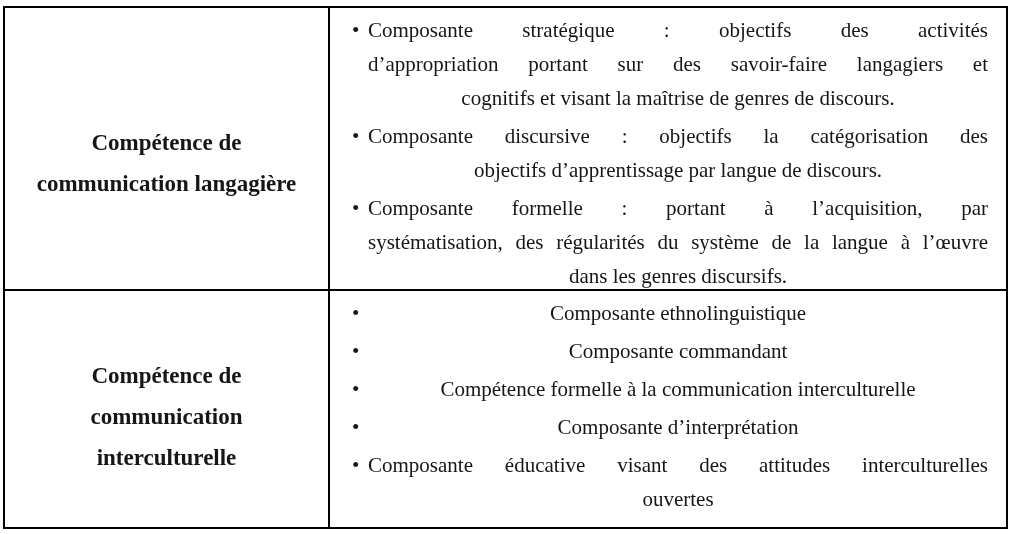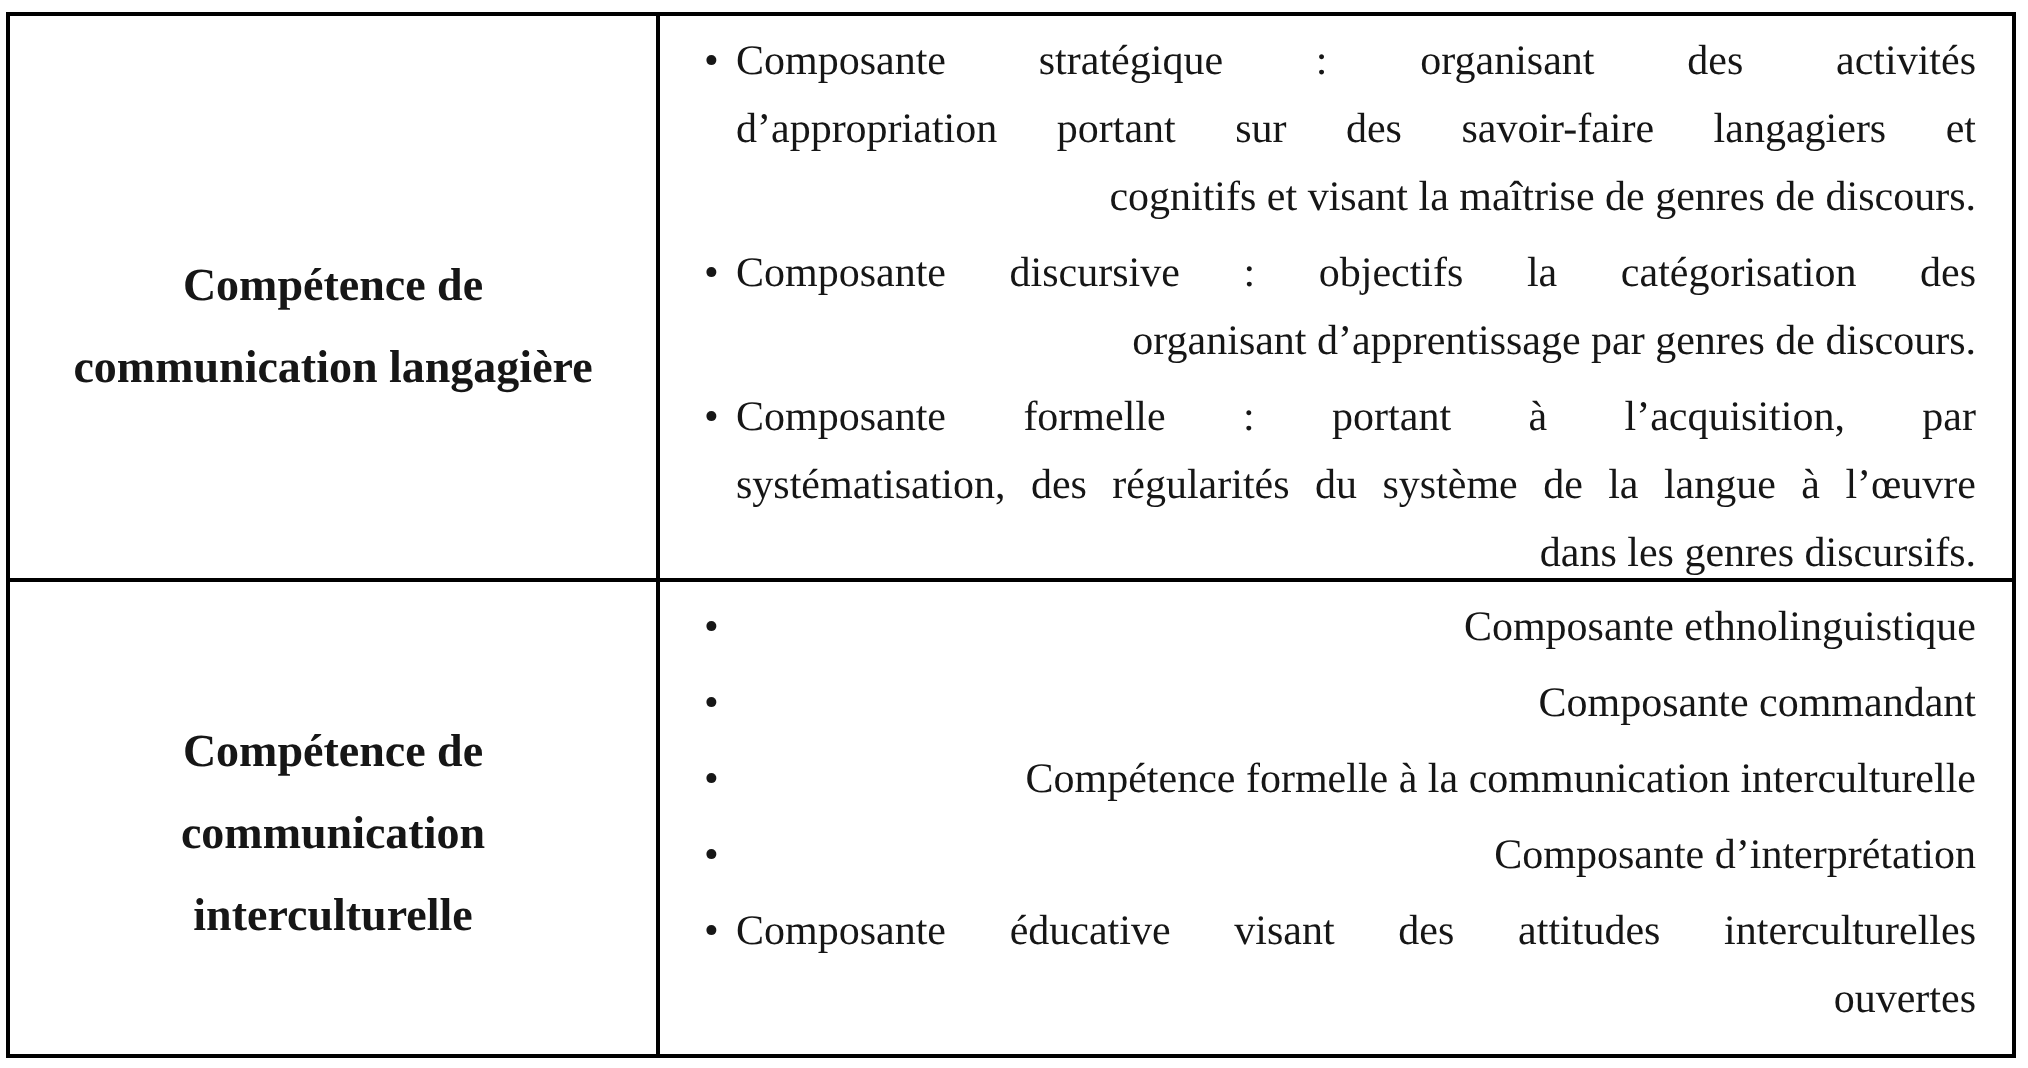--- a/index.html
+++ b/index.html
@@ -76,21 +76,21 @@
     margin-bottom: 4px;
   }
   .bullet {
     position: absolute;
     left: 0;
     top: 0;
     font-size: 21px;
   }
   .bline {
     display: block;
-    text-align: right;
+    text-align: center;
   }
   .bline.just {
     text-align: justify;
     text-align-last: justify;
   }
   .header-line {
     display: block;
   }
 </style>
 </head>
@@ -101,28 +101,28 @@
 
     <div class="t-row first">
       <div class="cell header-cell">
         <span class="header-line">Compétence de</span>
         <span class="header-line">communication langagière</span>
       </div>
       <div class="cell content-cell">
         <ul class="bullet-list">
           <li>
             <span class="bullet">•</span>
-            <span class="bline just">Composante stratégique : organisant des activités</span>
+            <span class="bline just">Composante stratégique : objectifs des activités</span>
             <span class="bline just">d’appropriation portant sur des savoir-faire langagiers et</span>
             <span class="bline">cognitifs et visant la maîtrise de genres de discours.</span>
           </li>
           <li>
             <span class="bullet">•</span>
             <span class="bline just">Composante discursive : objectifs la catégorisation des</span>
-            <span class="bline">organisant d’apprentissage par genres de discours.</span>
+            <span class="bline">objectifs d’apprentissage par langue de discours.</span>
           </li>
           <li>
             <span class="bullet">•</span>
             <span class="bline just">Composante formelle : portant à l’acquisition, par</span>
             <span class="bline just">systématisation, des régularités du système de la langue à l’œuvre</span>
             <span class="bline">dans les genres discursifs.</span>
           </li>
         </ul>
       </div>
     </div>

